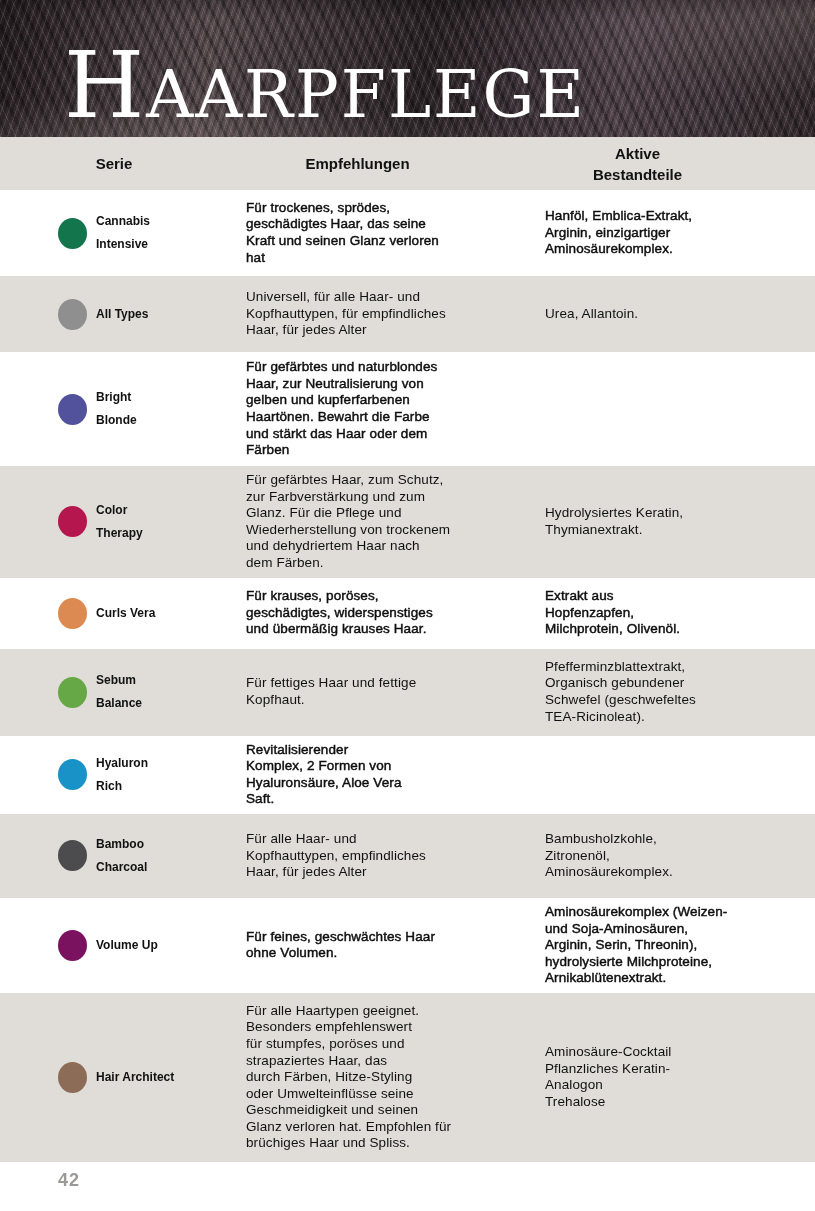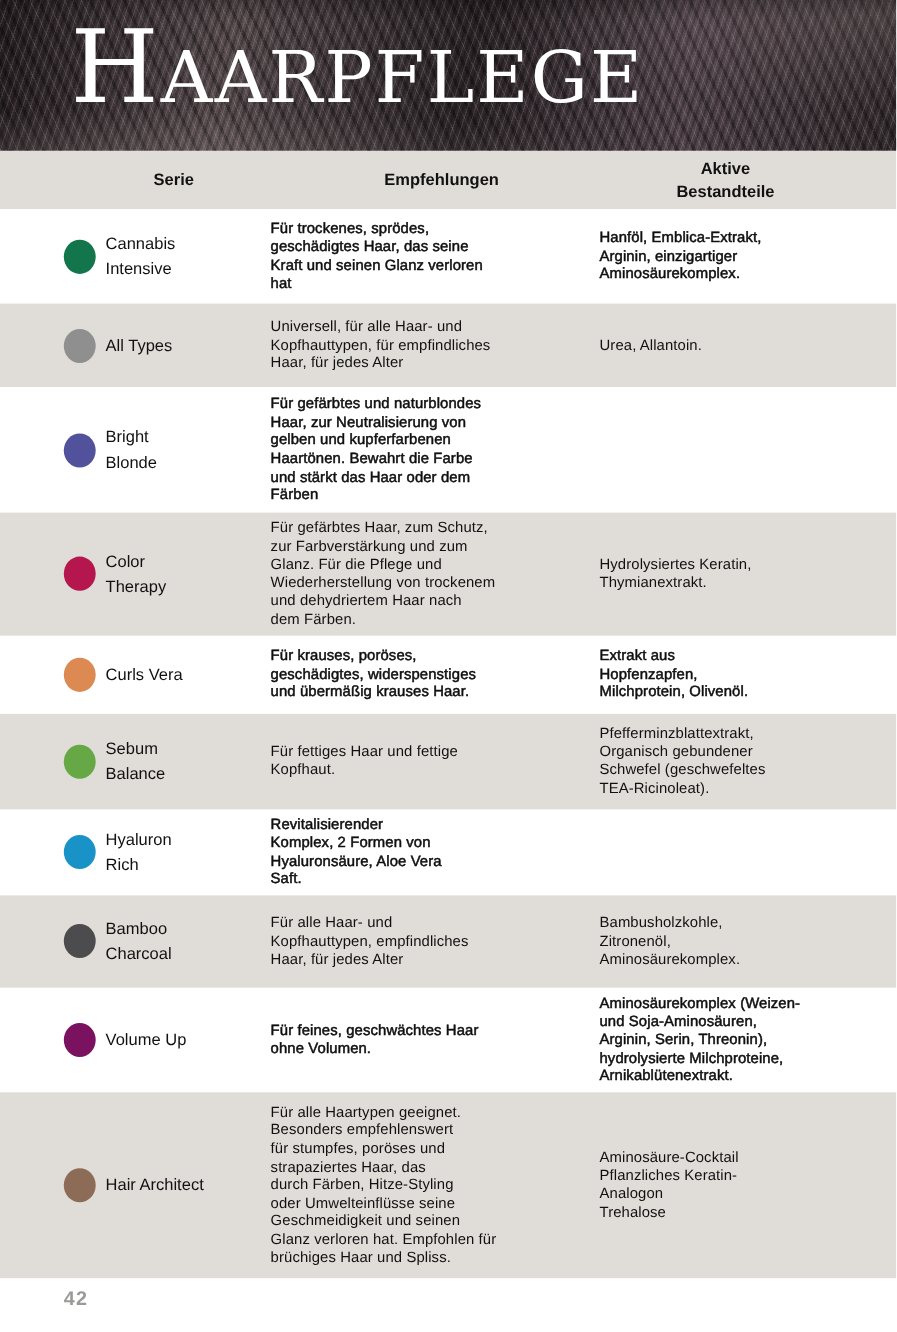--- a/index.html
+++ b/index.html
@@ -12,52 +12,52 @@
     position:relative; width:815px; height:137px;
     background:
       radial-gradient(120% 95% at 15% 125%, rgba(216,199,196,0.22) 0%, rgba(216,199,196,0) 55%),
       radial-gradient(160% 80% at 55% -40%, rgba(0,0,0,0.50) 28%, rgba(0,0,0,0) 68%),
       radial-gradient(90% 140% at 98% 10%, rgba(186,166,164,0.18) 0%, rgba(0,0,0,0) 45%),
       repeating-linear-gradient(108deg, rgba(255,255,255,0.10) 0 1px, rgba(255,255,255,0) 1px 3px, rgba(0,0,0,0.22) 3px 5px, rgba(0,0,0,0) 5px 7px),
       repeating-linear-gradient(64deg, rgba(236,222,219,0.12) 0 1px, rgba(236,222,219,0) 1px 6px, rgba(0,0,0,0.30) 6px 9px, rgba(0,0,0,0) 9px 14px),
       linear-gradient(100deg, #241d20 0%, #574b4e 26%, #2b2427 52%, #50434a 76%, #332b2e 100%);
   }
   .hero-title {
-    position:absolute; left:64px; top:16px;
+    position:absolute; left:64px; top:40px;
     color:#ffffff; font-family:"DejaVu Serif","Liberation Serif",serif;
     font-weight:400; line-height:1; letter-spacing:2px; white-space:nowrap;
   }
   .hero-title .initial { font-size:92px; }
   .hero-title .rest    { font-size:65px; }
 
   
   .thead {
     display:grid; grid-template-columns:188px 299px 1fr;
-    height:53px; padding:0 25px 0 86px; align-items:center;
+    height:53px; padding:0 25px 0 42px; align-items:center;
     background:#e0dcd8;
   }
   .th { text-align:center; font-weight:bold; font-size:15px; line-height:21px;
         white-space:pre-line; transform:translateX(-22px); }
 
   
   .rows { display:flex; flex-direction:column; }
   .row {
     display:grid; grid-template-columns:38px 150px 299px 1fr;
     align-items:center; padding:6px 25px 6px 58px; background:#ffffff;
   }
   .row:nth-child(even) { background:#e0dcd8; }
   .row:nth-child(1){min-height:86px}  .row:nth-child(2){min-height:76px}
   .row:nth-child(3){min-height:114px} .row:nth-child(4){min-height:110px}
   .row:nth-child(5){min-height:71px}  .row:nth-child(6){min-height:87px}
   .row:nth-child(7){min-height:78px}  .row:nth-child(8){min-height:84px}
   .row:nth-child(9){min-height:91px}  .row:nth-child(10){min-height:169px}
 
   .dot { width:29px; height:31px; border-radius:50%; background:#888; }
   .cell { white-space:pre-line; }
-  .name { font-weight:normal; font-size:15px; line-height:23px; }
+  .name { font-weight:bold; font-size:12px; line-height:23px; }
   .desc, .ingr { font-size:13.5px; line-height:16.6px; letter-spacing:0.1px; }
   
   .row:nth-child(odd) .desc, .row:nth-child(odd) .ingr { -webkit-text-stroke:0.45px #0c0c0c; }
 
   
   .pfooter { height:55px; background:#ffffff; padding:8px 0 0 58px; }
   .pagenum { font-weight:bold; font-size:18px; color:#9c9a98; letter-spacing:1px; }
 </style>
 </head>
 <body>

